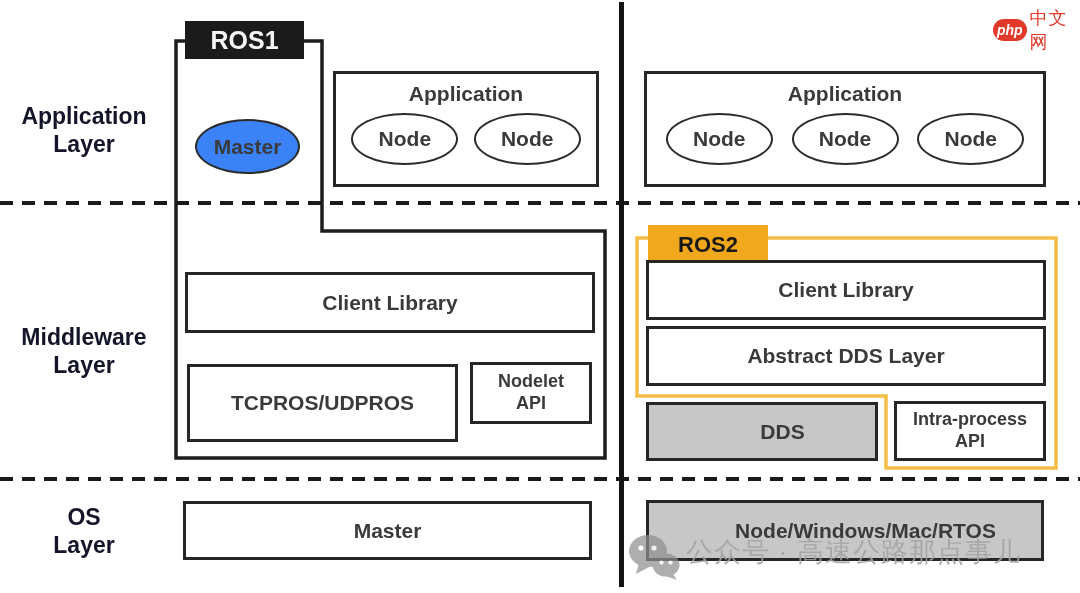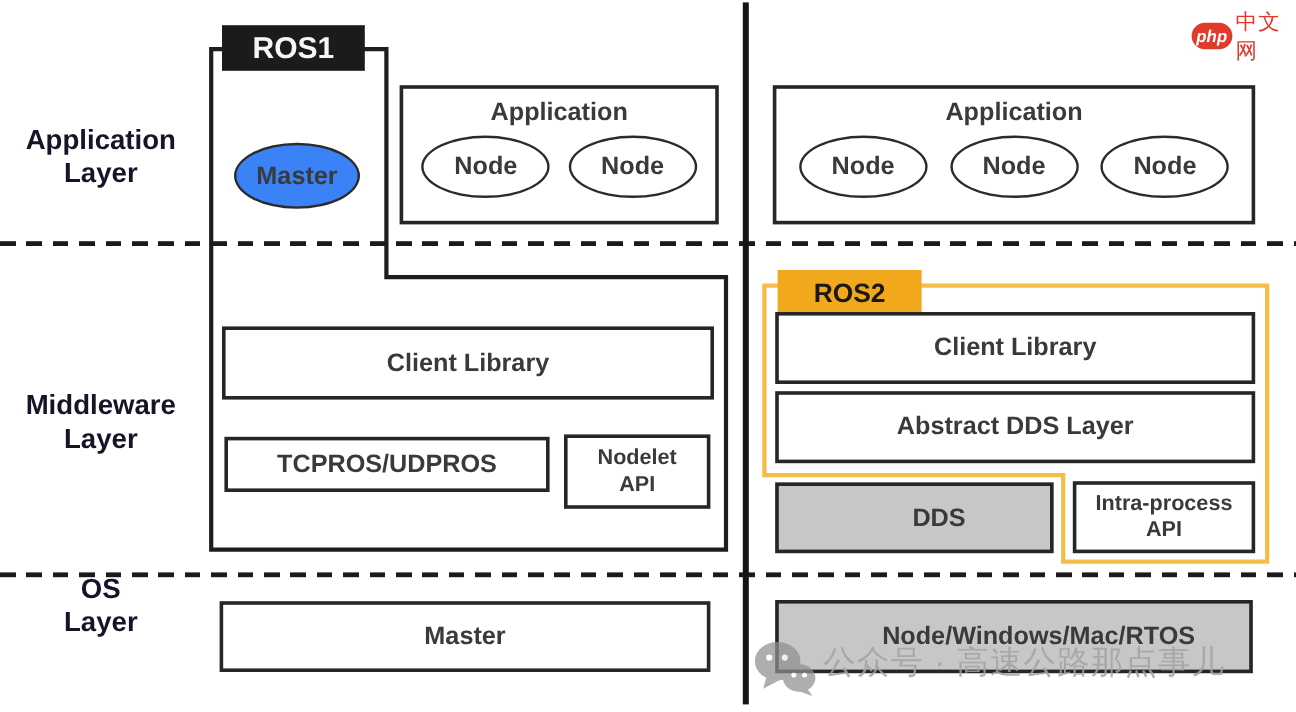--- a/index.html
+++ b/index.html
@@ -76,40 +76,40 @@
   <div class="divider"></div>
 
   <div class="layer-label" style="top:102px">
     <div>Application</div>
     <div>Layer</div>
   </div>
   <div class="layer-label" style="top:323px">
     <div>Middleware</div>
     <div>Layer</div>
   </div>
-  <div class="layer-label" style="top:476px">
+  <div class="layer-label" style="top:503px">
     <div>OS</div>
     <div>Layer</div>
   </div>
 
   <div class="badge ros1" style="left:185px;top:21px;width:119px;height:38px">ROS1</div>
 
   <div class="ellipse" style="left:195px;top:119px;width:105px;height:55px">Master</div>
 
   <div class="app-box" style="left:333px;top:71px;width:266px;height:116px">
     <div class="app-title">Application</div>
     <div class="node-row">
       <div class="node">Node</div>
       <div class="node">Node</div>
     </div>
   </div>
 
   <div class="box" style="left:185px;top:272px;width:410px;height:61px">Client Library</div>
 
-  <div class="box" style="left:187px;top:364px;width:271px;height:46px">TCPROS/UDPROS</div>
+  <div class="box" style="left:187px;top:364px;width:271px;height:78px">TCPROS/UDPROS</div>
 
   <div class="box two-line" style="left:470px;top:362px;width:122px;height:62px">
     <div>Nodelet</div>
     <div>API</div>
   </div>
 
   <div class="box" style="left:183px;top:501px;width:409px;height:59px">Master</div>
 
   <div class="app-box" style="left:644px;top:71px;width:402px;height:116px">
     <div class="app-title">Application</div>

